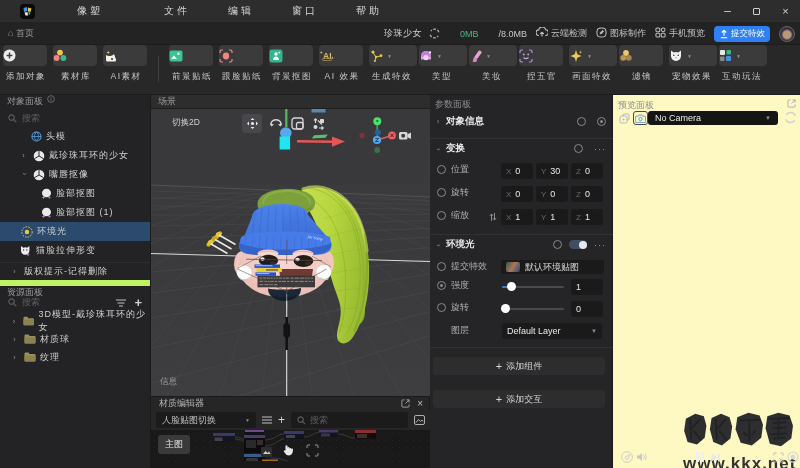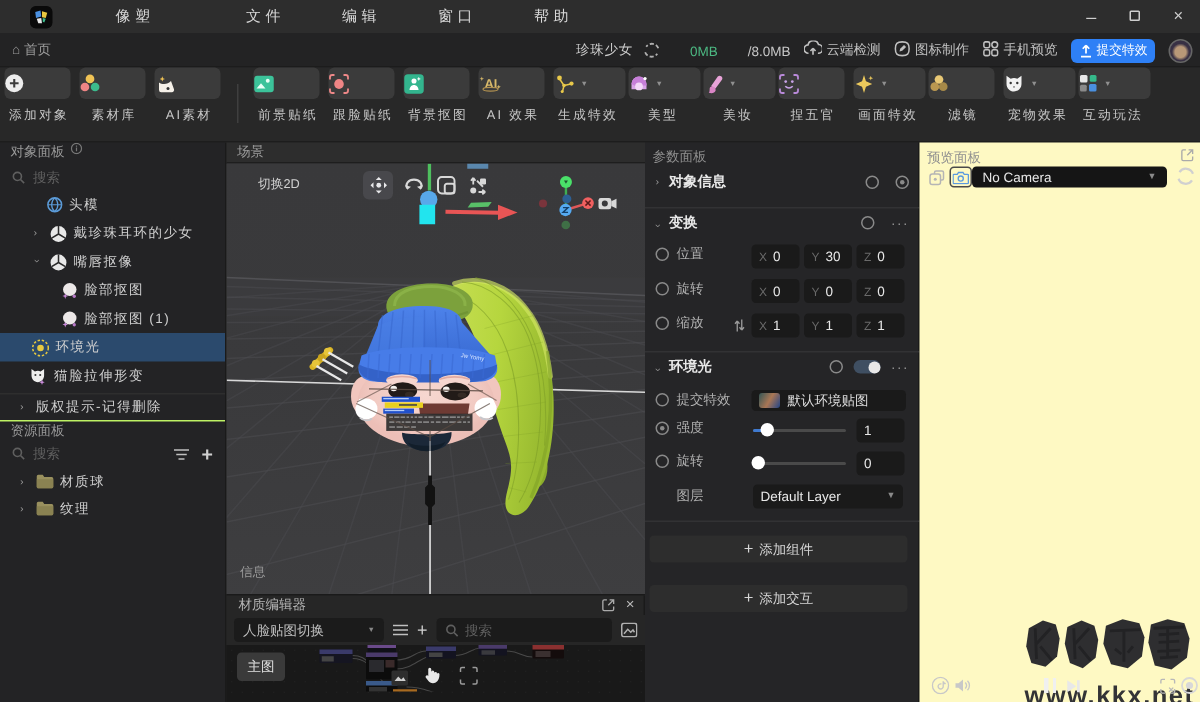--- a/index.html
+++ b/index.html
@@ -349,31 +349,40 @@
             <path d="M9 8l.5 1.3 1.3.5-1.3.5-.5 1.3-.5-1.3-1.3-.5 1.3-.5z" fill="#c98ad9"></path>
           </svg>
           <span>猫脸拉伸形变</span>
         </div>
       <div class="ti" style="margin-top:2px;border-top:1px solid #2e2e2e;height:18px">
           <span style="width:6px"></span>
           <span class="car">›</span>
           <span>版权提示-记得删除</span>
         </div>
     </div>
-    <div class="phead" style="border-top:1px solid #bef264;height:13px">资源面板</div>
+    <div class="phead" style="border-top:6px solid #bef264;height:13px">资源面板</div>
     <div class="srow" style="height:19px"><svg width="9" height="9" viewBox="0 0 10 10">
           <circle cx="4" cy="4" r="3" fill="none" stroke="#5f5f5f" stroke-width="1.2"></circle>
           <path d="M6.3 6.3L9 9" stroke="#5f5f5f" stroke-width="1.2"></path>
         </svg>搜索<span style="margin-left:auto;display:flex;gap:8px;color:#c8c8c8;align-items:center">
           <svg width="10" height="8" viewBox="0 0 10 8">
             <path d="M0 1h10M1.5 4h7M3 7h4" stroke="#c0c0c0" stroke-width="1.1"></path>
           </svg>
           <span style="font-size:13px;color:#d0d0d0;font-weight:bold;line-height:8px">+</span>
         </span></div>
     <div class="tree">
+      <div class="ti" style="height:18px">
+          <span style="width:6px"></span>
+          <span class="car">›</span>
+          <svg width="12" height="10" viewBox="0 0 12 10">
+            <path d="M0.5 1.5A1 1 0 0 1 1.5 0.5h3l1 1.5h5a1 1 0 0 1 1 1v5.5a1 1 0 0 1-1 1h-9a1 1 0 0 1-1-1z" fill="#99905e"></path>
+            <path d="M0.5 3.5h11v5a1 1 0 0 1-1 1h-9a1 1 0 0 1-1-1z" fill="#8a8252"></path>
+          </svg>
+          <span>3D模型-戴珍珠耳环的少女</span>
+        </div>
       <div class="ti" style="height:18px">
           <span style="width:6px"></span>
           <span class="car">›</span>
           <svg width="12" height="10" viewBox="0 0 12 10">
             <path d="M0.5 1.5A1 1 0 0 1 1.5 0.5h3l1 1.5h5a1 1 0 0 1 1 1v5.5a1 1 0 0 1-1 1h-9a1 1 0 0 1-1-1z" fill="#99905e"></path>
             <path d="M0.5 3.5h11v5a1 1 0 0 1-1 1h-9a1 1 0 0 1-1-1z" fill="#8a8252"></path>
           </svg>
           <span>材质球</span>
         </div>
       <div class="ti" style="height:18px">

